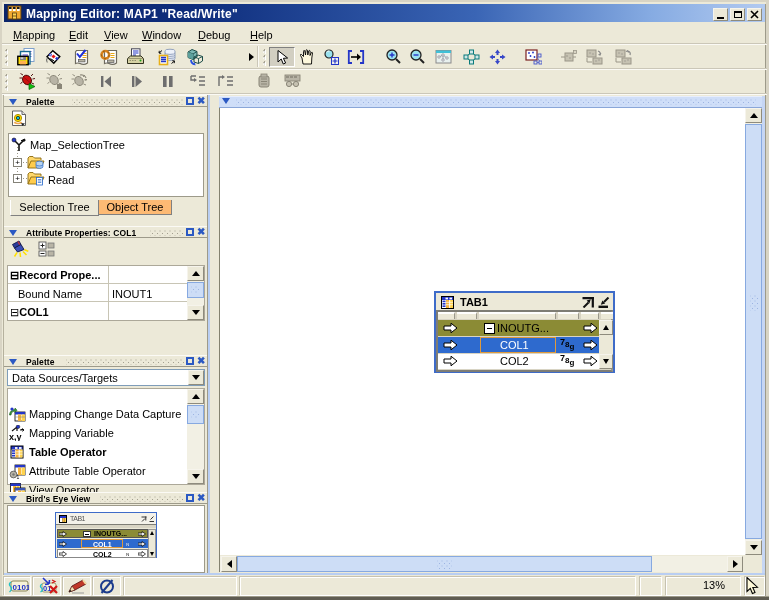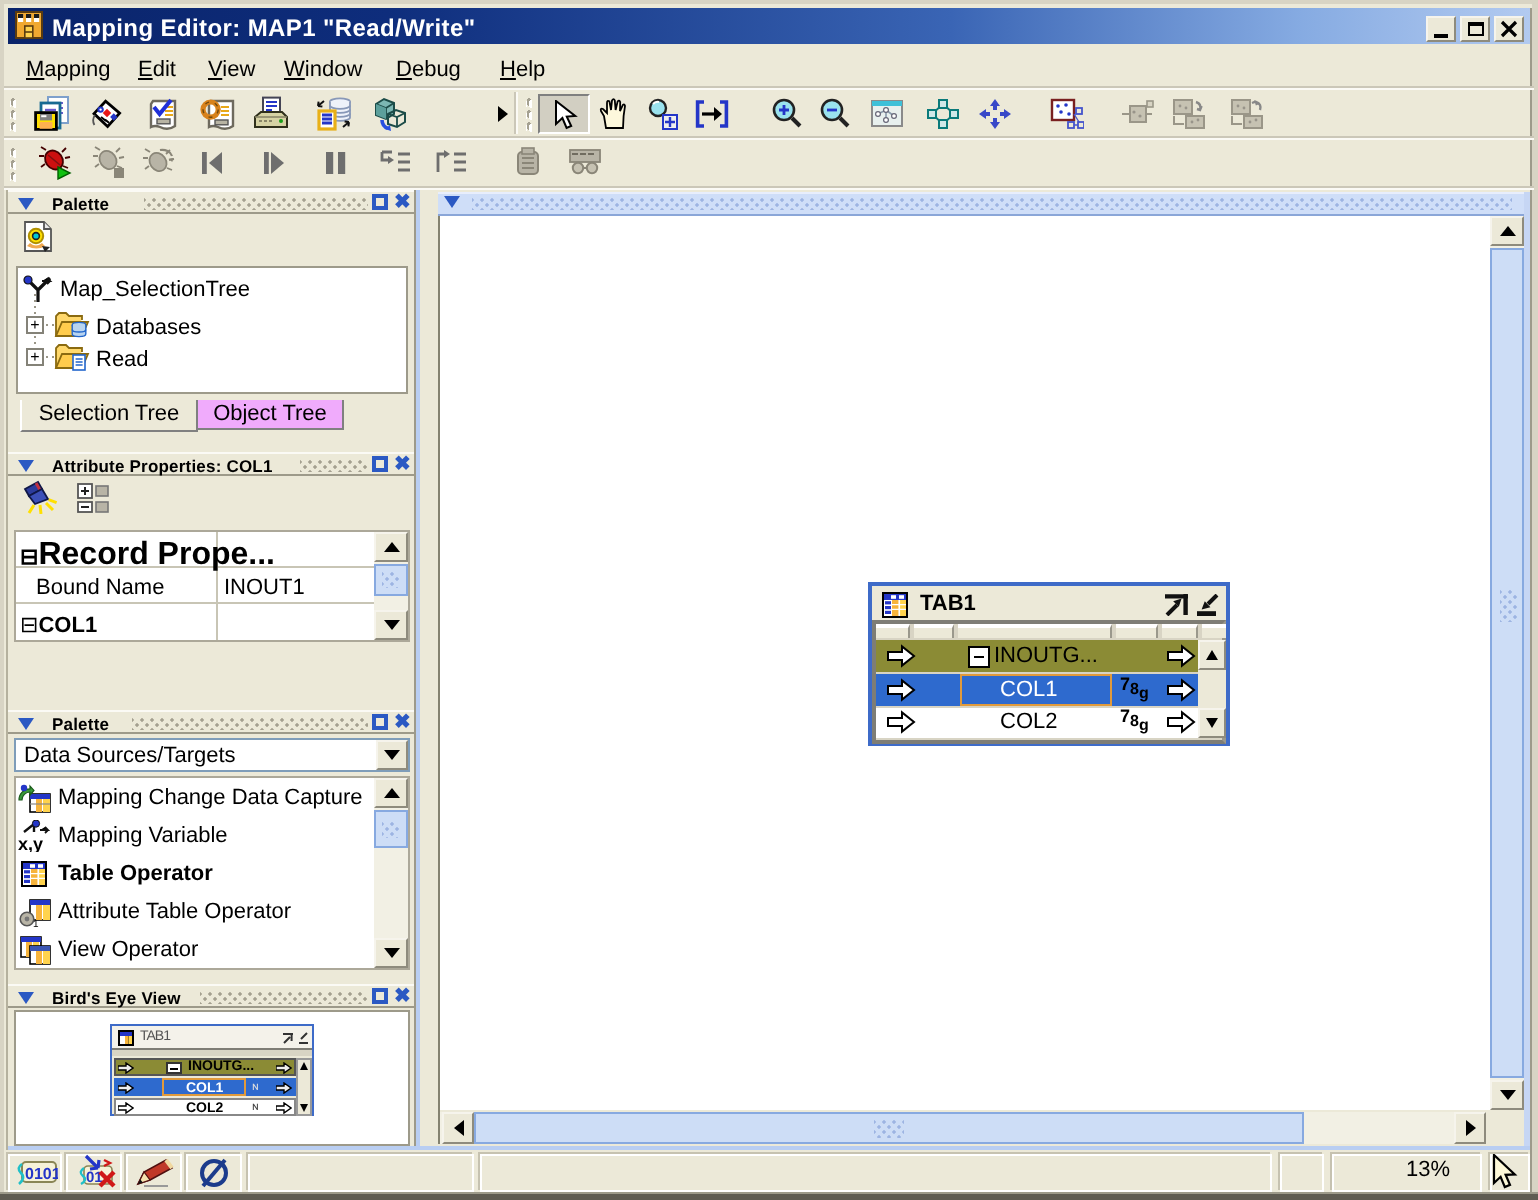--- a/index.html
+++ b/index.html
@@ -354,21 +354,21 @@
   <svg class="abs" style="left:19px;top:38px" width="18" height="15" viewBox="0 0 18 15">
     <path d="M1 13 V3 l1.5 -1.5 H6 L7.5 3 H14 V5" fill="#ffd86c" stroke="#8a6a10" stroke-width="0.9"></path>
     <path d="M1 13 L4 6 H17 L14 13 z" fill="#ffcc4d" stroke="#8a6a10" stroke-width="0.9"></path>
     <rect x="9.5" y="6.5" width="6" height="7.5" fill="#fff" stroke="#26c" stroke-width="0.8"></rect>
     <path d="M10.8 8.5 h3.5 M10.8 10 h3.5 M10.8 11.5 h3.5" stroke="#26c" stroke-width="0.7"></path>
   </svg>
   <div class="abs" style="left:40px;top:41px">Read</div>
 </div>
 
 <div class="abs" style="left:10px;top:200px;width:89px;height:16px;background:#ece9d8;border-left:1px solid #fff;border-right:1px solid #808080;border-bottom:1px solid #808080;text-align:center;line-height:15px">Selection Tree</div>
-<div class="abs" style="left:99px;top:200px;width:73px;height:15px;background:#f0abfc;border-right:1px solid #808080;border-bottom:1px solid #808080;text-align:center;line-height:14px">Object Tree</div>
+<div class="abs" style="left:99px;top:200px;width:73px;height:15px;background:#fdba74;border-right:1px solid #808080;border-bottom:1px solid #808080;text-align:center;line-height:14px">Object Tree</div>
 
 <div class="hdr" style="top:226px">
   <div class="htri"></div>
   <div class="cap" style="left:22px">Attribute Properties: COL1</div>
   <div class="abs dots" style="left:146px;top:3px;width:34px;height:6px"></div>
   <div class="hsq" style="left:182px"></div>
   <div class="hx" style="left:193px">✖</div>
 </div>
 <div id="apicons" class="abs" style="left:11px;top:240px">
   <svg width="18" height="17" viewBox="0 0 18 17">
@@ -384,21 +384,21 @@
     <rect x="1" y="11" width="7" height="5" fill="#fff" stroke="#555" stroke-width="0.9"></rect>
     <path d="M2.5 13.5 h4" stroke="#222" stroke-width="1"></path>
     <rect x="10" y="11" width="6" height="5" fill="#b8b4a6" stroke="#777" stroke-width="0.8"></rect>
   </svg>
 </div>
 
 <div class="abs" style="left:7px;top:265px;width:198px;height:56px;background:#fff;border:1px solid #aca899"></div>
 <div class="abs" style="left:108px;top:266px;width:1px;height:54px;background:#c8c5b5"></div>
 <div class="abs" style="left:8px;top:283px;width:179px;height:1px;background:#c8c5b5"></div>
 <div class="abs" style="left:8px;top:301px;width:179px;height:1px;background:#c8c5b5"></div>
-<div class="abs" style="left:10px;top:269px;font-weight:bold">⊟<b style="font-size:16px">Record Prope...</b></div>
+<div class="abs" style="left:10px;top:269px;font-weight:bold">⊟<b style="font-size:11px">Record Prope...</b></div>
 <div class="abs" style="left:18px;top:288px">Bound Name</div>
 <div class="abs" style="left:112px;top:288px">INOUT1</div>
 <div class="abs" style="left:10px;top:306px;font-weight:normal">⊟<b style="font-size:11px">COL1</b></div>
 
 <div class="abs" style="left:187px;top:266px;width:17px;height:54px;background:#f2f0e4"></div>
 <div class="abs sbtn" style="left:187px;top:266px;width:17px;height:15px">
     <div class="tu"></div>
   </div>
 <div class="abs thumbv" style="left:187px;top:282px;width:17px;height:16px">
     <div class="bdots" style="width:9px;height:8px;margin:3px auto"></div>
@@ -415,21 +415,21 @@
   <div class="hx" style="left:193px">✖</div>
 </div>
 
 <div class="abs" style="left:7px;top:369px;width:198px;height:17px;background:#fff;border:1px solid #7f9db9"></div>
 <div class="abs" style="left:12px;top:372px">Data Sources/Targets</div>
 <div class="abs sbtn" style="left:188px;top:370px;width:16px;height:15px">
     <div class="td"></div>
   </div>
 
 <div class="abs" style="left:7px;top:388px;width:198px;height:97px;background:#fff;border:1px solid #aca899"></div>
-<div id="palette" class="abs" style="left:8px;top:389px;width:179px;height:95px;overflow:hidden">
+<div id="palette" class="abs" style="left:8px;top:404px;width:179px;height:95px;overflow:hidden">
   <svg class="abs" style="left:1px;top:2px" width="17" height="16" viewBox="0 0 17 16">
     <rect x="6" y="6" width="10" height="9" fill="#fff" stroke="#000" stroke-width="0.8"></rect>
     <rect x="6" y="6" width="10" height="2.5" fill="#2436c8"></rect>
     <rect x="9" y="8.5" width="3" height="6.5" fill="#f7b43c"></rect>
       <rect x="12.5" y="8.5" width="3.5" height="6.5" fill="#ffd34d"></rect>
     <path d="M6 11 h10" stroke="#888" stroke-width="0.6"></path>
     <path d="M2 6 a4 4 0 0 1 4 -4 l0 1.6 2 -2.4 -2 -2.2 0 1.4 a5.5 5.5 0 0 0 -5.5 5.6 z" fill="#3a9a3a" stroke="#1a5a1a" stroke-width="0.6" transform="translate(0,3)"></path>
     <circle cx="3" cy="3" r="1.6" fill="#2436c8"></circle>
   </svg>
   <div class="abs" style="left:21px;top:4px">Mapping Change Data Capture</div>

